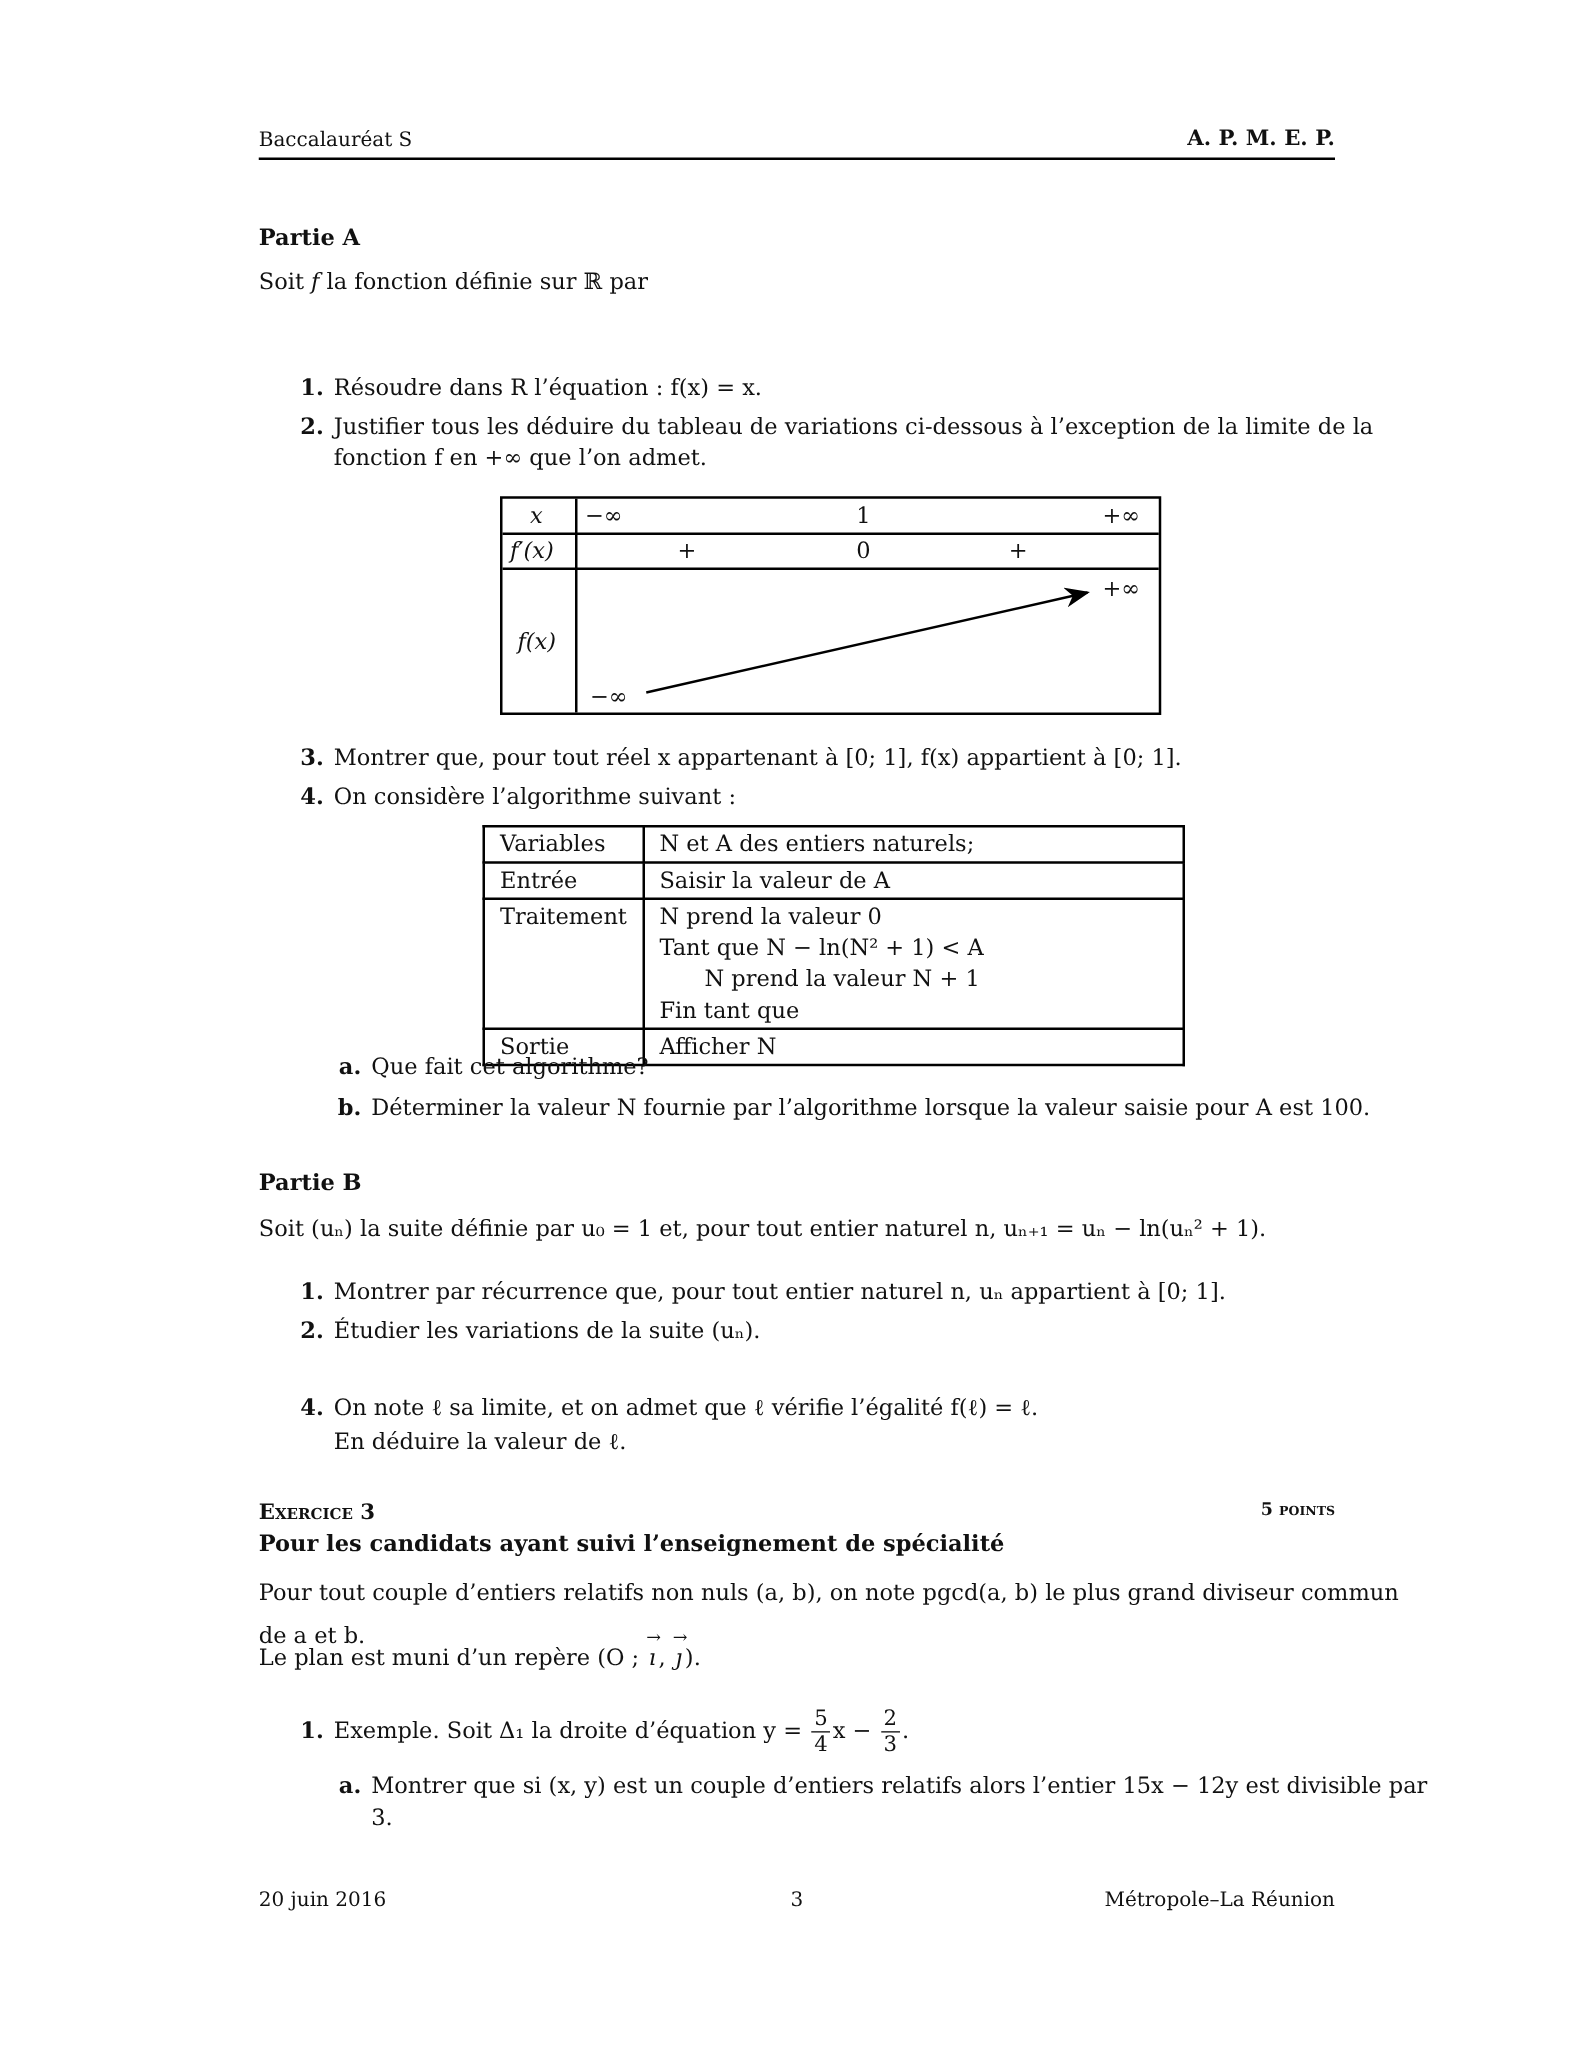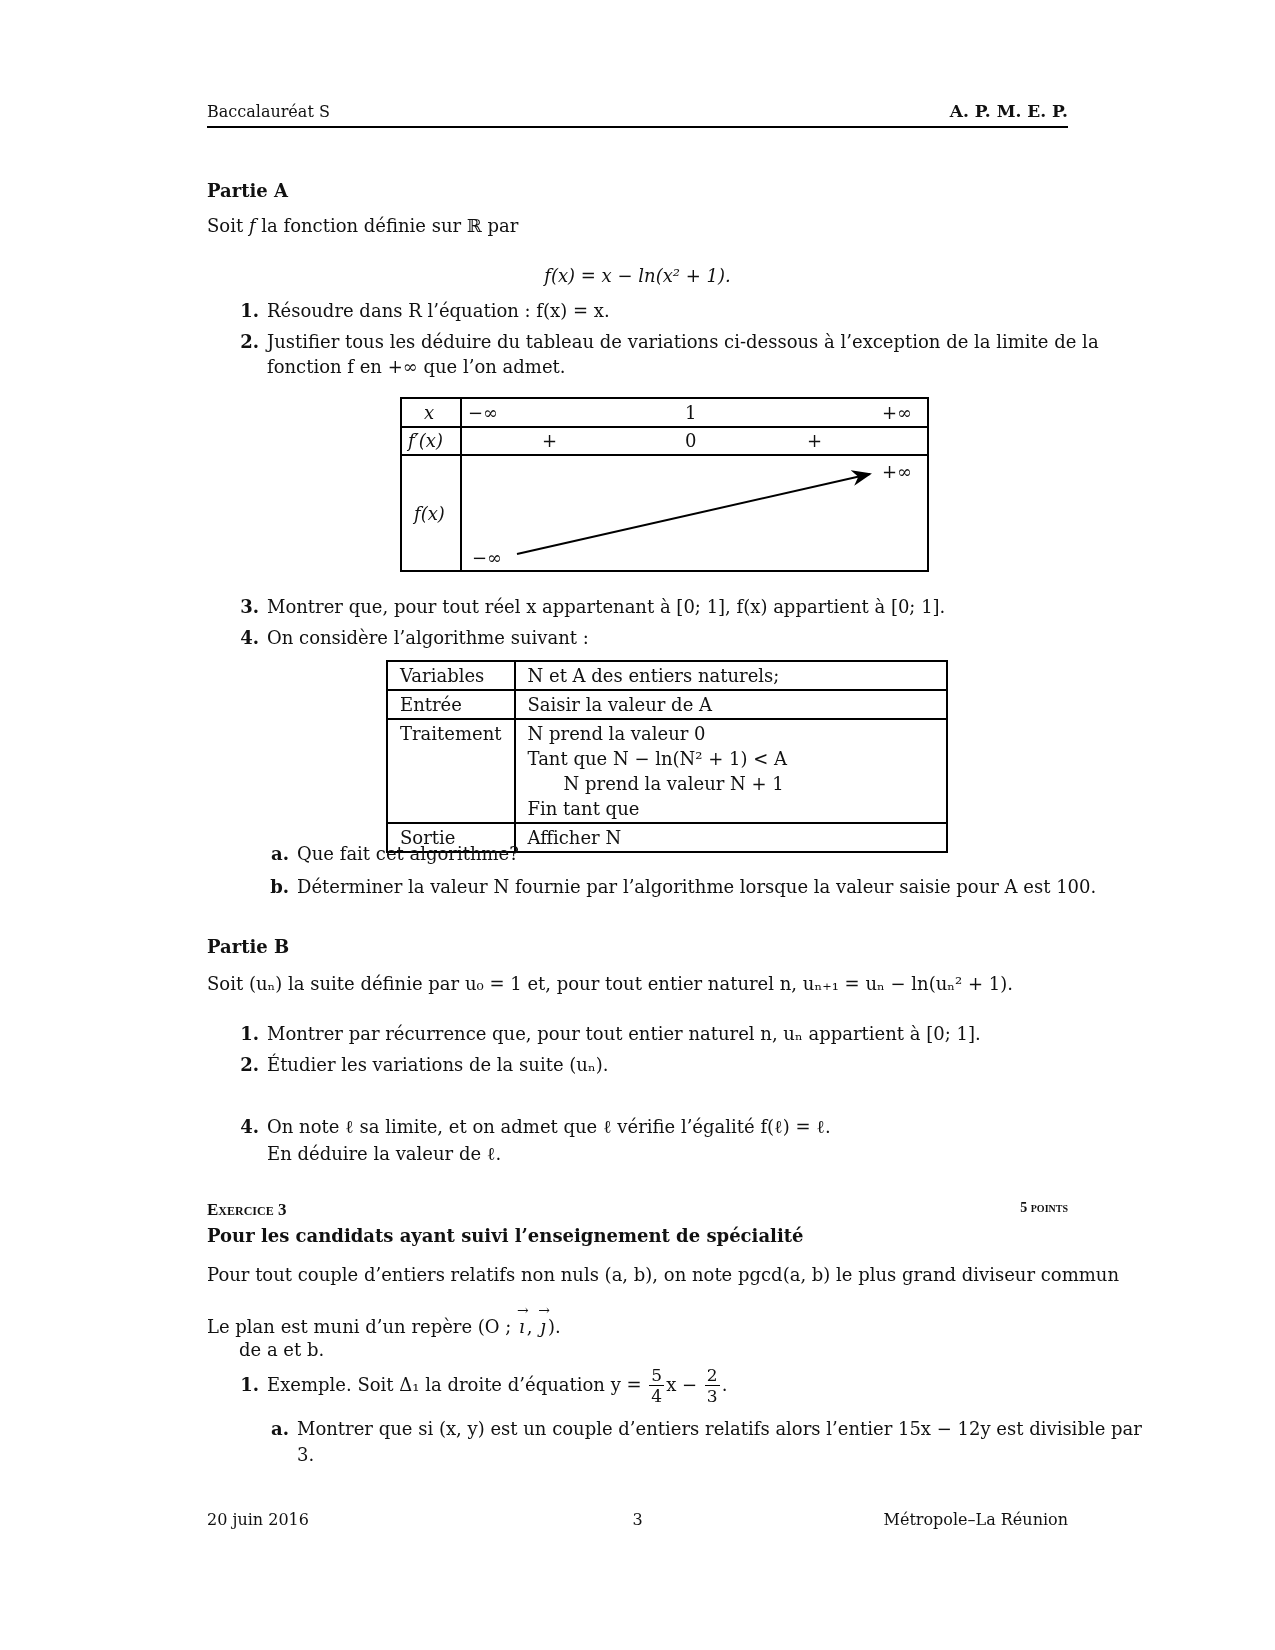--- a/index.html
+++ b/index.html
@@ -21,21 +21,21 @@
   
   .vt { position: absolute; left: 193px; top: 397px; width: 529px; height: 175px; border: 2px solid #000; box-sizing: border-box; }
   .vt .col1 { position: absolute; left: 0; top: 0; bottom: 0; width: 58px; border-right: 2px solid #000; }
   .vt .hline { position: absolute; left: 0; right: 0; height: 0; border-top: 2px solid #000; }
   .vt .cell { position: absolute; font-size: 18px; }
   
   .algo { position: absolute; left: 179px; top: 660px; width: 562px; border-collapse: collapse; font-size: 18px; }
   .algo td { border: 2px solid #000; padding: 1px 12px; vertical-align: top; line-height: 25px; }
   .algo td.c1 { width: 94px; }
   .algo td.c2 { }
-  .smallcaps { font-variant: small-caps; font-family: Liberation Serif, serif; }
+  .smallcaps { font-variant: small-caps; }
   .frac { display: inline-block; vertical-align: middle; text-align: center; font-size: 17px; line-height: 20px; margin: 0 2px; }
   .frac span { display: block; padding: 0 2px; }
   .frac .top { border-bottom: 1.5px solid #000; }
   .footer { position: absolute; top: 1510px; left: 0; right: 0; font-size: 16px; }
   .footer .l { position: absolute; left: 0; }
   .footer .c { position: absolute; left: 0; right: 0; text-align: center; }
   .footer .r { position: absolute; right: 0; }
   .vec { display: inline-block; position: relative; font-style: italic; padding: 0 2px; }
   .vec::before { content: "\2192"; position: absolute; top: -14px; left: 0; font-size: 14px; font-style: normal; }
 </style>
@@ -48,21 +48,20 @@
     <span class="left">Baccalauréat S</span>
     <span class="right">A. P. M. E. P.</span>
   </div>
 
   <div class="abs part-title" style="top:180px;left:0;">Partie A</div>
 
   <div class="abs" style="top:215px;left:0;">
     <span>Soit </span><i>f</i><span> la fonction définie sur ℝ par</span>
   </div>
 
-  <div class="abs center it" style="top:265px;left:0;right:0;">f(x) = x − ln(x² + 1).</div>
 
   <div class="abs" style="top:300px;left:22px;">
     <span class="num">1.</span><span>Résoudre dans R l’équation : f(x) = x.</span>
   </div>
 
   <div class="abs" style="top:331px;left:22px;">
     <span class="num">2.</span><span>Justifier tous les déduire du tableau de variations ci-dessous à l’exception de la limite de la</span>
   </div>
   <div class="abs" style="top:356px;left:60px;">fonction f en +∞ que l’on admet.</div>
 
@@ -144,21 +143,21 @@
   <div class="abs" style="top:1116px;left:22px;">
     <span class="num">4.</span><span>On note ℓ sa limite, et on admet que ℓ vérifie l’égalité f(ℓ) = ℓ.</span>
   </div>
   <div class="abs" style="top:1143px;left:60px;">En déduire la valeur de ℓ.</div>
 
   <div class="abs smallcaps" style="top:1200px;left:0;font-weight:bold;font-size:17px;">Exercice 3</div>
   <div class="abs smallcaps" style="top:1200px;right:0;font-weight:bold;font-size:14px;">5 points</div>
   <div class="abs" style="top:1264px;left:0;">Pour tout couple d’entiers relatifs non nuls (a, b), on note pgcd(a, b) le plus grand diviseur commun</div>
 
   <div class="abs" style="top:1225px;left:0;font-weight:bold;">Pour les candidats ayant suivi l’enseignement de spécialité</div>
-  <div class="abs" style="top:1339px;left:0;margin-left:32px;">de a et b.</div>
+  <div class="abs" style="top:1298px;left:0;">de a et b.</div>
   <div class="abs" style="top:1316px;left:0;">
     <span>Le plan est muni d’un repère (O ; </span><span class="vec">ı</span>, <span class="vec">ȷ</span><span>).</span>
   </div>
 
   <div class="abs" style="top:1365px;left:22px;">
     <span class="num">1.</span><span>Exemple. Soit Δ₁ la droite d’équation y = </span><span class="frac"><span class="top">5</span><span>4</span></span><span>x − </span><span class="frac"><span class="top">2</span><span>3</span></span><span>.</span>
   </div>
 
   <div class="abs" style="top:1418px;left:60px;">
     <span class="letter">a.</span><span>Montrer que si (x, y) est un couple d’entiers relatifs alors l’entier 15x − 12y est divisible par</span>

